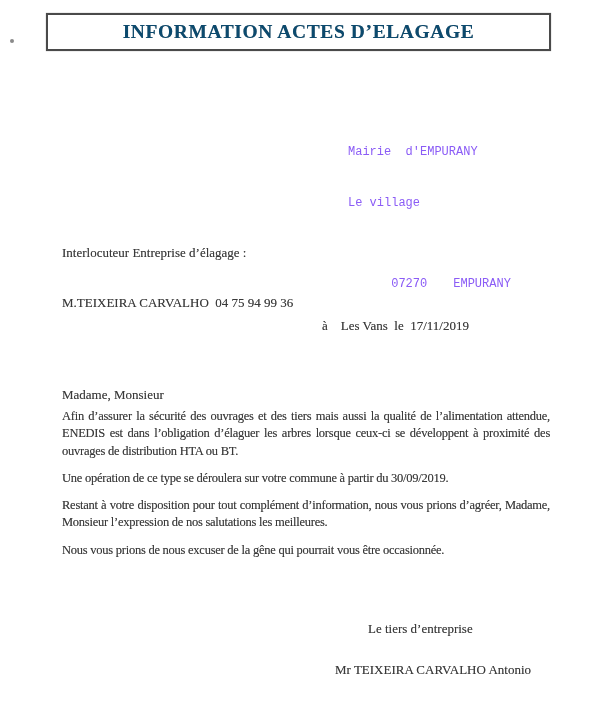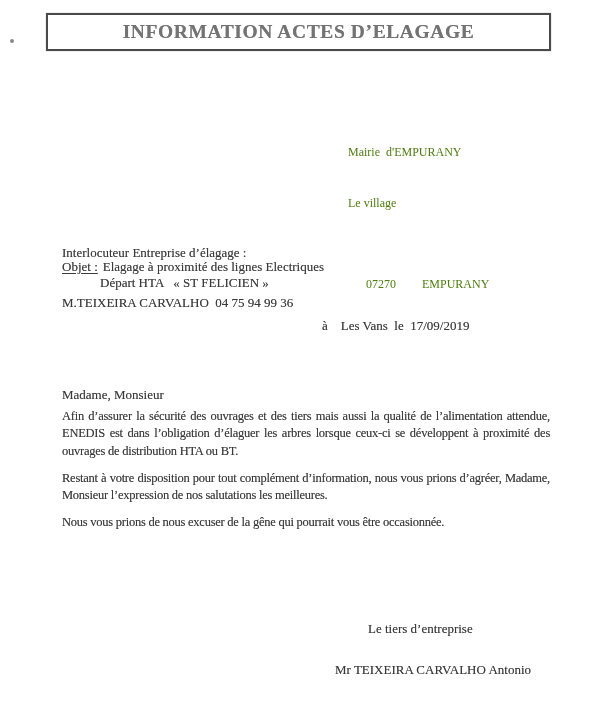--- a/index.html
+++ b/index.html
@@ -27,30 +27,30 @@
     border: 2.5px solid #4a4a4a;
     box-shadow: 0 0 1px #9a9a9a;
     display: flex;
     align-items: center;
     justify-content: center;
   }
   .title-text {
     font-weight: bold;
     font-size: 19.5px;
     letter-spacing: 0.6px;
-    color: #737373;
+    color: #0c4a6e;
     text-shadow: 0 0 0.5px rgba(51,51,51,0.55);
   }
   .recipient {
     position: absolute;
     left: 348px; top: 110px;
-    font-family: Liberation Serif, serif;
+    font-family: Liberation Mono, monospace;
     font-size: 12px;
     line-height: 17px;
-    color: #4d7c0f;
+    color: #8b5cf6;
     white-space: pre;
   }
   .recipient .postal-line { margin-top: 13px; }
   .recipient .city { margin-left: 26px; }
   .contact {
     position: absolute;
     left: 62px; top: 212px;
     font-size: 13px;
     line-height: 16.5px;
     white-space: pre;
@@ -121,33 +121,28 @@
     <div class="postal-line">
       <span>07270</span><span class="city">EMPURANY</span>
     </div>
   </div>
 
   <div class="contact ink">
     <div>Interlocuteur Entreprise d’élagage :</div>
     <div>M.TEIXEIRA CARVALHO  04 75 94 99 36</div>
   </div>
 
-  <div class="subject ink">
-    <div>
-      <span class="subject-label">Objet :</span><span>Elagage à proximité des lignes Electriques</span>
-    </div>
-    <div class="subject-line2">Départ HTA   « ST FELICIEN »</div>
-  </div>
 
-  <div class="dateline ink">à    Les Vans  le  17/09/2019</div>
+  <div class="dateline ink">à    Les Vans  le  17/11/2019</div>
 
   <div class="salutation ink">Madame, Monsieur</div>
 
   <div class="body-text ink">
     <p>Afin d’assurer la sécurité des ouvrages et des tiers mais aussi la qualité de l’alimentation attendue, ENEDIS est dans l’obligation d’élaguer les arbres lorsque ceux-ci se développent à proximité des ouvrages de distribution HTA ou BT.</p>
+    <p>Une  opération de ce type se déroulera sur votre commune à partir du  30/09/2019.</p>
     <p>Restant à votre disposition pour tout complément d’information, nous vous prions d’agréer, Madame, Monsieur l’expression de nos salutations les meilleures.</p>
     <p>Nous vous prions de nous excuser de la gêne qui pourrait vous être occasionnée.</p>
   </div>
 
   <div class="sig-role ink">Le tiers d’entreprise</div>
   <div class="sig-name ink">Mr TEIXEIRA CARVALHO Antonio</div>
 
 </div>
 
 </body></html>

